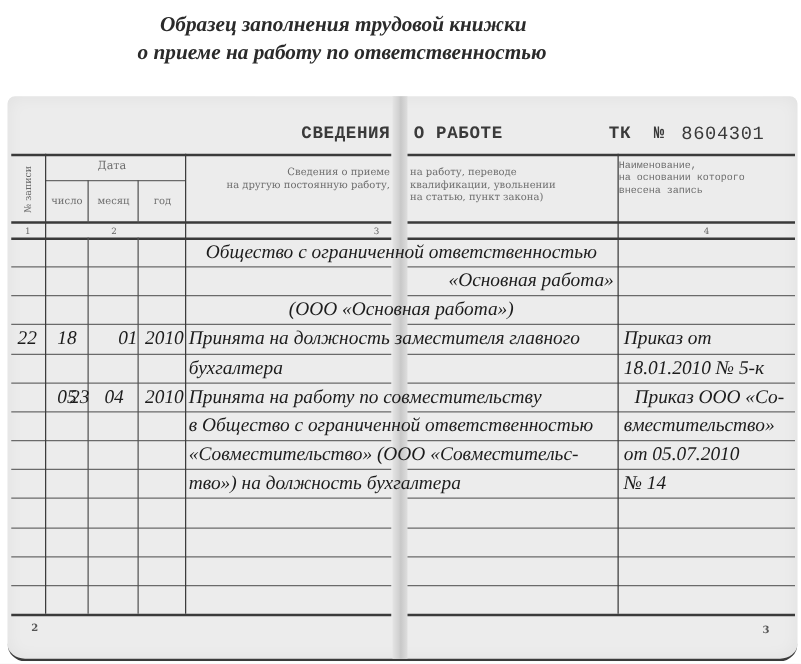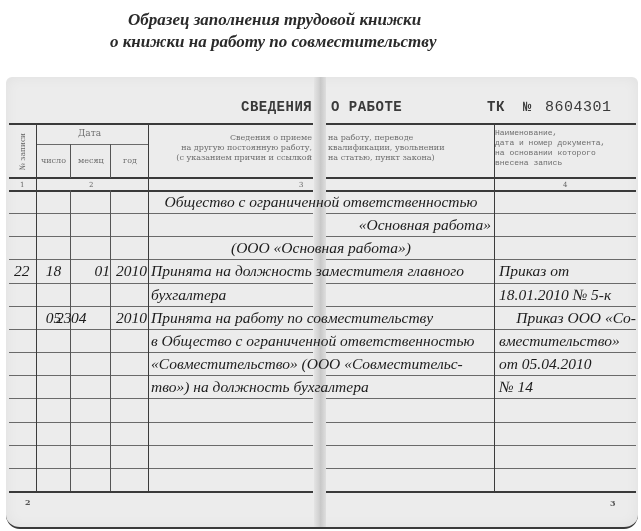--- a/index.html
+++ b/index.html
@@ -59,21 +59,21 @@
     .pagenum {
       position: absolute; font-family: "DejaVu Serif", serif; font-weight: bold;
       font-size: 8px; color: #555;
     }
   </style>
 </head>
 <body>
 
 <div class="title">
   <span class="t1">Образец заполнения трудовой книжки</span>
-  <span class="t2">о книжки на работу по совместительству</span>
+  <span class="t2">о приеме на работу по ответственностью</span>
 </div>
 
 <div class="book"></div>
 <div class="spine"></div>
 
 <div class="hdr-big" style="left:241px; top:99px;">СВЕДЕНИЯ</div>
 <div class="hdr-big" style="left:331px; top:99px;">О РАБОТЕ</div>
 <div class="hdr-big" style="left:487px; top:99px;">ТК</div>
 <div class="hdr-big" style="left:523px; top:99px;">№</div>
 <div class="hdr-big" style="left:545px; top:99px; font-weight:normal; font-size:15px;">8604301</div>
@@ -82,30 +82,28 @@
     <span>№ записи</span>
   </div>
 <div class="hdr-small" style="left:78px; top:128px; font-size:9px;">Дата</div>
 <div class="hdr-small" style="left:41px; top:156px;">число</div>
 <div class="hdr-small" style="left:78px; top:156px;">месяц</div>
 <div class="hdr-small" style="left:123px; top:156px;">год</div>
 
 <div class="hdr-small" style="left:164px; top:133px; text-align:right; width:148px;">
   <div>Сведения о приеме</div>
   <div>на другую постоянную работу,</div>
-  <div>(с указанием причин и ссылкой</div>
 </div>
 <div class="hdr-small" style="left:328px; top:133px;">
   <div>на работу, переводе</div>
   <div>квалификации, увольнении</div>
   <div>на статью, пункт закона)</div>
 </div>
 <div class="hdr-small" style="left:495px; top:128px; width:141px; text-align:left;font-family:Liberation Mono, monospace;">
   <div>Наименование,</div>
-  <div>дата и номер документа,</div>
   <div>на основании которого</div>
   <div>внесена запись</div>
 </div>
 
 <div class="colnum" style="left:20px; top:181px;">1</div>
 <div class="colnum" style="left:89px; top:181px;">2</div>
 <div class="colnum" style="left:299px; top:181px;">3</div>
 <div class="colnum" style="left:563px; top:181px;">4</div>
 
 <div class="hline thick" style="left:9px; width:304px; top:123px;"></div>
@@ -191,40 +189,40 @@
       <div class="cell" style="left: 10px; top: 286px; width: 26px; text-align: left; padding-left: 4px; padding-right: 0px; box-sizing: border-box;"></div>
       <div class="cell" style="left: 37px; top: 286px; width: 33px; text-align: center; padding-left: 0px; padding-right: 0px; box-sizing: border-box;"></div>
       <div class="cell" style="left: 71px; top: 286px; width: 39px; text-align: center; padding-left: 0px; padding-right: 0px; box-sizing: border-box;"></div>
       <div class="cell" style="left: 111px; top: 286px; width: 37px; text-align: right; padding-left: 1px; padding-right: 1px; box-sizing: border-box;"></div>
       <div class="cell" style="left: 151px; top: 286px; width: 340px; text-align: left; padding-left: 0px; padding-right: 0px; box-sizing: border-box;">бухгалтера</div>
       <div class="cell" style="left: 499px; top: 286px; width: 137px; text-align: left; padding-left: 0px; padding-right: 0px; box-sizing: border-box;">18.01.2010 № 5-к</div>
     </div>
     <div>
       <div class="cell" style="left: 10px; top: 309px; width: 26px; text-align: left; padding-left: 4px; padding-right: 0px; box-sizing: border-box; margin-left: 42px;">23</div>
       <div class="cell" style="left: 37px; top: 309px; width: 33px; text-align: center; padding-left: 0px; padding-right: 0px; box-sizing: border-box;">05</div>
-      <div class="cell" style="left: 71px; top: 309px; width: 39px; text-align: left; padding-left: 0px; padding-right: 0px; box-sizing: border-box;">04</div>
+      <div class="cell" style="left: 60px; top: 309px; width: 39px; text-align: right; padding-left: 0px; padding-right: 0px; box-sizing: border-box;">04</div>
       <div class="cell" style="left: 111px; top: 309px; width: 37px; text-align: right; padding-left: 1px; padding-right: 1px; box-sizing: border-box;">2010</div>
       <div class="cell" style="left: 151px; top: 309px; width: 340px; text-align: left; padding-left: 0px; padding-right: 0px; box-sizing: border-box;">Принята на работу по совместительству</div>
-      <div class="cell" style="left: 499px; top: 309px; width: 137px; text-align: right; padding-left: 0px; padding-right: 0px; box-sizing: border-box;">Приказ ООО «Со-</div>
+      <div class="cell" style="left: 499px; top: 309px; width: 137px; text-align: center; padding-left: 0px; padding-right: 0px; box-sizing: border-box;">Приказ ООО «Со-</div>
     </div>
     <div>
       <div class="cell" style="left: 10px; top: 332px; width: 26px; text-align: left; padding-left: 4px; padding-right: 0px; box-sizing: border-box;"></div>
       <div class="cell" style="left: 37px; top: 332px; width: 33px; text-align: center; padding-left: 0px; padding-right: 0px; box-sizing: border-box;"></div>
       <div class="cell" style="left: 71px; top: 332px; width: 39px; text-align: center; padding-left: 0px; padding-right: 0px; box-sizing: border-box;"></div>
       <div class="cell" style="left: 111px; top: 332px; width: 37px; text-align: right; padding-left: 1px; padding-right: 1px; box-sizing: border-box;"></div>
       <div class="cell" style="left: 151px; top: 332px; width: 340px; text-align: left; padding-left: 0px; padding-right: 0px; box-sizing: border-box;">в Общество с ограниченной ответственностью</div>
       <div class="cell" style="left: 499px; top: 332px; width: 137px; text-align: left; padding-left: 0px; padding-right: 0px; box-sizing: border-box;">вместительство»</div>
     </div>
     <div>
       <div class="cell" style="left: 10px; top: 355px; width: 26px; text-align: left; padding-left: 4px; padding-right: 0px; box-sizing: border-box;"></div>
       <div class="cell" style="left: 37px; top: 355px; width: 33px; text-align: center; padding-left: 0px; padding-right: 0px; box-sizing: border-box;"></div>
       <div class="cell" style="left: 71px; top: 355px; width: 39px; text-align: center; padding-left: 0px; padding-right: 0px; box-sizing: border-box;"></div>
       <div class="cell" style="left: 111px; top: 355px; width: 37px; text-align: right; padding-left: 1px; padding-right: 1px; box-sizing: border-box;"></div>
       <div class="cell" style="left: 151px; top: 355px; width: 340px; text-align: left; padding-left: 0px; padding-right: 0px; box-sizing: border-box;">«Совместительство» (ООО «Совместительс-</div>
-      <div class="cell" style="left: 499px; top: 355px; width: 137px; text-align: left; padding-left: 0px; padding-right: 0px; box-sizing: border-box;">от 05.04.2010</div>
+      <div class="cell" style="left: 499px; top: 355px; width: 137px; text-align: left; padding-left: 0px; padding-right: 0px; box-sizing: border-box;">от 05.07.2010</div>
     </div>
     <div>
       <div class="cell" style="left: 10px; top: 378px; width: 26px; text-align: left; padding-left: 4px; padding-right: 0px; box-sizing: border-box;"></div>
       <div class="cell" style="left: 37px; top: 378px; width: 33px; text-align: center; padding-left: 0px; padding-right: 0px; box-sizing: border-box;"></div>
       <div class="cell" style="left: 71px; top: 378px; width: 39px; text-align: center; padding-left: 0px; padding-right: 0px; box-sizing: border-box;"></div>
       <div class="cell" style="left: 111px; top: 378px; width: 37px; text-align: right; padding-left: 1px; padding-right: 1px; box-sizing: border-box;"></div>
       <div class="cell" style="left: 151px; top: 378px; width: 340px; text-align: left; padding-left: 0px; padding-right: 0px; box-sizing: border-box;">тво») на должность бухгалтера</div>
       <div class="cell" style="left: 499px; top: 378px; width: 137px; text-align: left; padding-left: 0px; padding-right: 0px; box-sizing: border-box;">№ 14</div>
     </div>
     <div>

